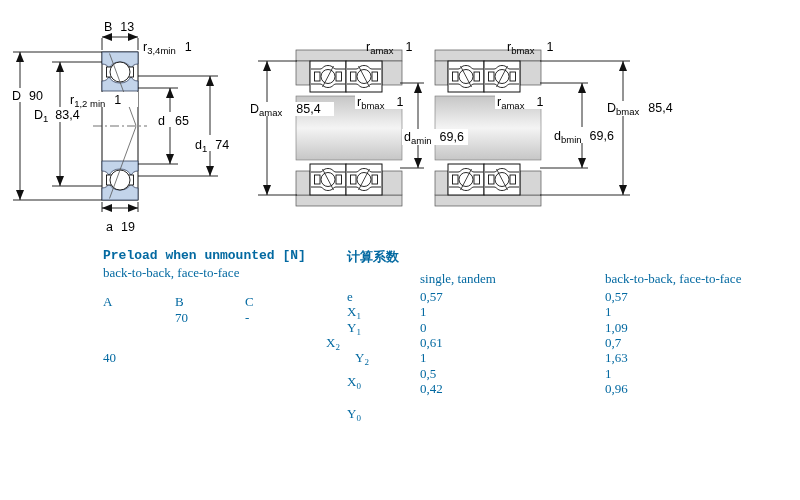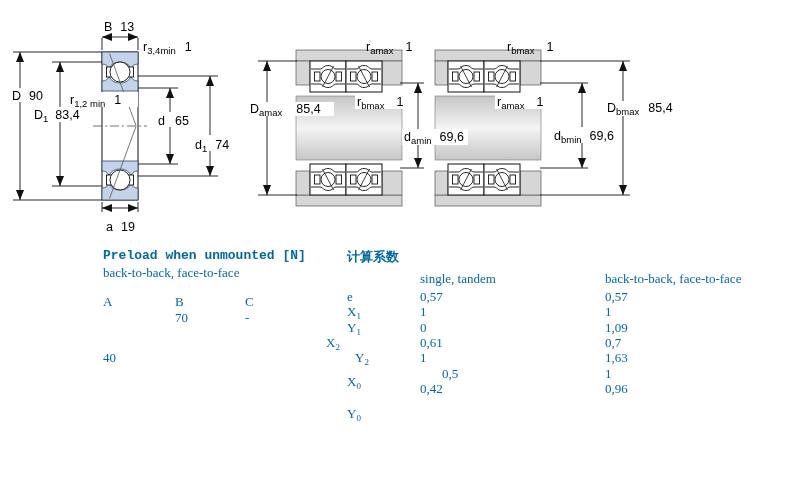--- a/index.html
+++ b/index.html
@@ -200,21 +200,21 @@
 
   <span class="tcell" style="left:326px; top:335px;"><span>X</span><span class="sb">2</span></span>
   <span class="tcell" style="left:420px; top:335px;">0,61</span>
   <span class="tcell" style="left:605px; top:335px;">0,7</span>
 
   <span class="tcell" style="left:347px; top:350px;margin-left:8px;"><span>Y</span><span class="sb">2</span></span>
   <span class="tcell" style="left:420px; top:350px;">1</span>
   <span class="tcell" style="left:605px; top:350px;">1,63</span>
 
   <span class="tcell" style="left:347px; top:374px;"><span>X</span><span class="sb">0</span></span>
-  <span class="tcell" style="left:420px; top:366px;margin-left:22px;">0,5</span>
+  <span class="tcell" style="left:420px; top:366px;">0,5</span>
   <span class="tcell" style="left:605px; top:366px;">1</span>
 
   <span class="tcell" style="left:347px; top:381px;margin-top:25px;"><span>Y</span><span class="sb">0</span></span>
   <span class="tcell" style="left:420px; top:381px;">0,42</span>
   <span class="tcell" style="left:605px; top:381px;">0,96</span>
 </div>
 
 </div>
 
 </body></html>

